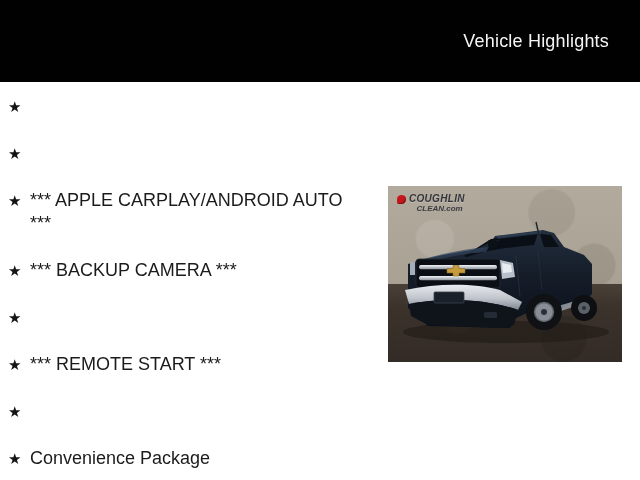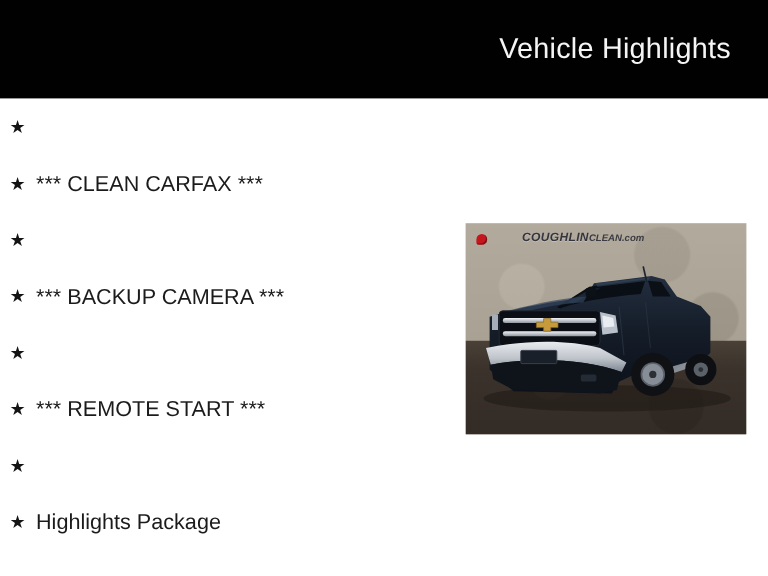--- a/index.html
+++ b/index.html
@@ -7,21 +7,21 @@
     width:640px;height:480px;overflow:hidden;background:#ffffff;
     font-family:"Liberation Sans", sans-serif;color:#1b1b1b;position:relative;
   }
   
   .header{
     position:absolute;left:0;top:0;width:640px;height:82px;
     background:#010101;display:flex;align-items:center;justify-content:flex-end;
     box-sizing:border-box;padding-right:31px;
   }
   .header h1{
-    margin:0;font-size:24px;font-weight:400;color:#f5f5f5;letter-spacing:.2px;
+    margin:0;font-size:18px;font-weight:400;color:#f5f5f5;letter-spacing:.2px;
   }
   
   .list{
     position:absolute;left:0;top:82px;width:372px;
     margin:0;padding:13px 0 0 8px;list-style:none;
   }
   .list li{
     display:flex;align-items:flex-start;margin:0 0 24px 0;
     font-size:18px;line-height:23px;
   }
@@ -48,21 +48,21 @@
   }
   .truck-svg{position:absolute;left:0;top:0;}
   
   .logo{
     position:absolute;left:9px;top:8px;display:flex;align-items:flex-start;gap:3px;
   }
   .logo-icon{
     width:9px;height:9px;margin-top:1px;border-radius:50% 50% 50% 2px;
     background:#c4161c;box-shadow:inset -1px -1px 0 rgba(0,0,0,.35);
   }
-  .logo-text{display:flex;flex-direction:row;align-items:flex-start;margin-left:26px;}
+  .logo-text{display:flex;flex-direction:column;align-items:flex-end;}
   .logo-line1{
     font-size:10px;font-weight:700;font-style:italic;color:#33343d;
     letter-spacing:.3px;line-height:10px;text-shadow:0 1px 0 rgba(255,255,255,.25);
   }
   .logo-line2{
     font-size:8px;font-weight:700;font-style:italic;color:#3a3b43;
     line-height:9px;margin-right:2px;
   }
 </style>
 </head>
@@ -71,42 +71,42 @@
 <header class="header">
   <h1>Vehicle Highlights</h1>
 </header>
 
 <ul class="list">
   <li>
     <span class="bullet">★</span>
   </li>
   <li>
     <span class="bullet">★</span>
-    <span class="item-text">*** CLEAN CARFAX ***</span>
-  </li>
-  <li>
-    <span class="bullet">★</span>
+  </li>
+  <li>
+    <span class="bullet">★</span>
+    <span class="item-text">*** APPLE CARPLAY/ANDROID AUTO ***</span>
   </li>
   <li>
     <span class="bullet">★</span>
     <span class="item-text">*** BACKUP CAMERA ***</span>
   </li>
   <li>
     <span class="bullet">★</span>
   </li>
   <li>
     <span class="bullet">★</span>
     <span class="item-text">*** REMOTE START ***</span>
   </li>
   <li>
     <span class="bullet">★</span>
   </li>
   <li>
     <span class="bullet">★</span>
-    <span class="item-text">Highlights Package</span>
+    <span class="item-text">Convenience Package</span>
   </li>
 </ul>
 
 <figure class="photo" title="Dark blue Chevrolet Silverado pickup truck, front three-quarter view, indoor showroom">
   <div class="floor"></div>
 
   <svg class="truck-svg" width="234" height="176" viewBox="0 0 234 176" aria-hidden="true">
     <defs>
       <linearGradient id="bodyGrad" x1="0" y1="0" x2="0" y2="1">
         <stop offset="0" stop-color="#232e3f"></stop>

